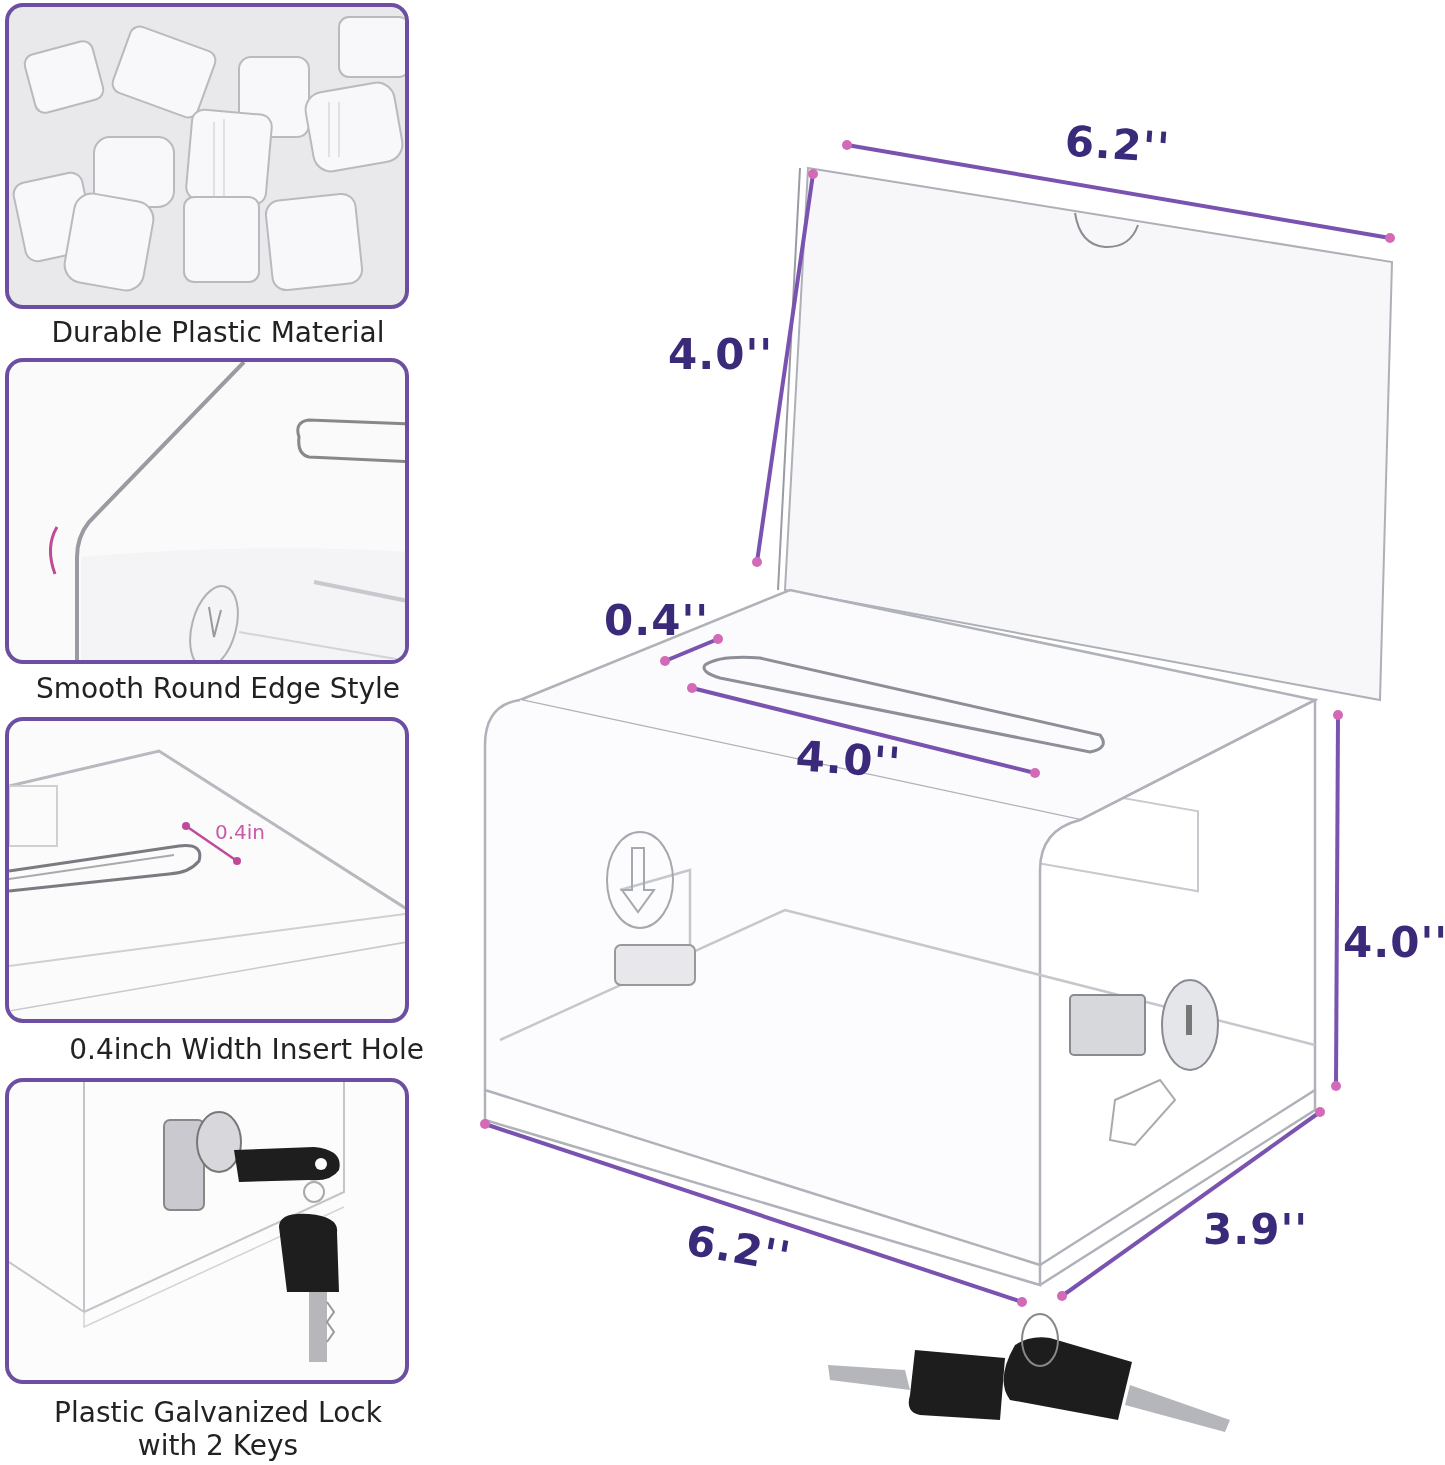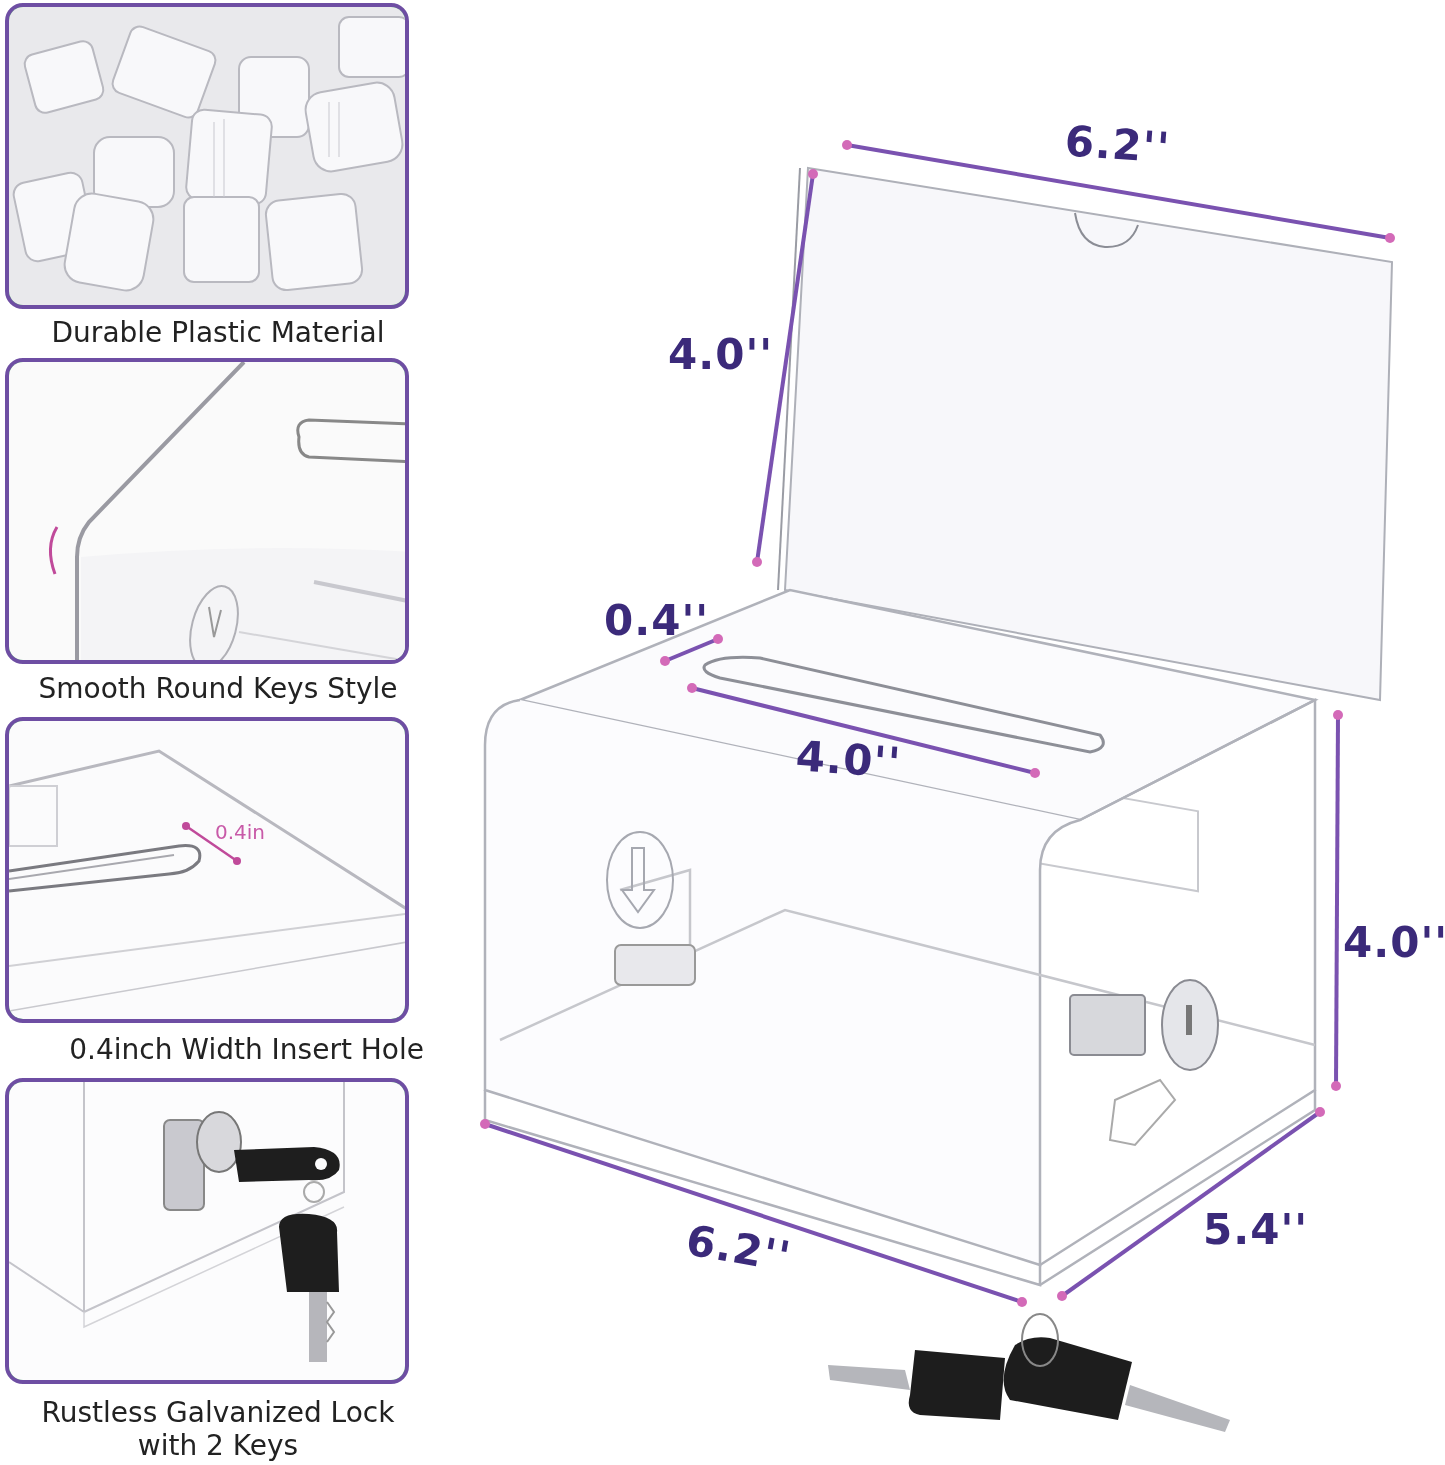--- a/index.html
+++ b/index.html
@@ -44,21 +44,21 @@
     <path d="M235 0 L80 160 Q68 175 68 195 L68 306" fill="none" stroke="#9a9aa2" stroke-width="4"></path>
     <path d="M72 195 L72 306 L404 306 L404 190 Q240 180 72 195" fill="#f4f4f6"></path>
     <path d="M290 75 Q285 60 300 58 L404 62 L404 100 L300 95 Q288 92 290 75Z" fill="none" stroke="#888" stroke-width="3"></path>
     <path d="M48 165 Q36 185 46 212" fill="none" stroke="#c04a9a" stroke-width="3"></path>
     <ellipse cx="205" cy="265" rx="22" ry="42" fill="none" stroke="#b0b0b6" stroke-width="2" transform="rotate(15 205 265)"></ellipse>
     <path d="M200 245 L205 275 L212 248" fill="none" stroke="#999" stroke-width="2"></path>
     <line x1="305" y1="220" x2="404" y2="240" stroke="#c8c8ce" stroke-width="4"></line>
     <line x1="230" y1="270" x2="404" y2="300" stroke="#d4d4d8" stroke-width="2"></line>
   </svg>
 </div>
-<div class="caption" style="top:672px;">Smooth Round Keys Style</div>
+<div class="caption" style="top:672px;">Smooth Round Edge Style</div>
 
 <div class="panel" style="top:717px;height:306px;">
   <svg width="404" height="306">
     <rect width="404" height="306" fill="#fbfbfc"></rect>
     <path d="M0 65 L150 30 L404 192" fill="none" stroke="#b8b8bf" stroke-width="3"></path>
     <path d="M0 245 L404 192" fill="none" stroke="#d0d0d4" stroke-width="2"></path>
     <path d="M0 290 L404 220" fill="none" stroke="#c9c9ce" stroke-width="1.5"></path>
     <rect x="0" y="65" width="48" height="60" fill="none" stroke="#cfcfd4" stroke-width="2"></rect>
     <path d="M0 150 L170 125 Q195 122 190 140 Q180 152 160 153 L0 170" fill="none" stroke="#7a7a80" stroke-width="3"></path>
     <path d="M0 158 L165 134" fill="none" stroke="#a8a8ae" stroke-width="2"></path>
@@ -83,21 +83,21 @@
     <g>
       <path d="M225 68 L305 65 Q335 68 330 88 Q322 100 300 98 L230 100 Z" fill="#1e1e1e"></path>
       <circle cx="312" cy="82" r="6" fill="#fcfcfd"></circle>
       <circle cx="305" cy="110" r="10" fill="none" stroke="#aaa" stroke-width="2"></circle>
       <path d="M270 145 Q270 130 300 132 Q330 135 328 150 L330 210 L278 210 Z" fill="#1e1e1e"></path>
       <rect x="300" y="210" width="18" height="70" fill="#b6b6bb"></rect>
       <path d="M318 220 L325 230 L318 240 L325 250 L318 260" fill="none" stroke="#999" stroke-width="2"></path>
     </g>
   </svg>
 </div>
-<div class="caption" style="top:1396px;">Rustless Galvanized Lock</div>
+<div class="caption" style="top:1396px;">Plastic Galvanized Lock</div>
 <div class="caption" style="top:1429px;">with 2 Keys</div>
 
 <svg width="1445" height="1465" style="pointer-events:none;">
 
   <g fill="none" stroke="#aeb0b8" stroke-width="2">
     <path d="M808 168 L1392 262 L1380 700 L785 590 Z" fill="#f7f7fa"></path>
     <path d="M800 168 L778 590" stroke="#9a9ca4"></path>
     <path d="M1075 213 Q1080 245 1105 247 Q1130 248 1138 225" stroke="#8b8d95"></path>
     <rect x="868" y="600" width="330" height="80" transform="skewY(10)" stroke="#c8c9ce"></rect>
   </g>
@@ -160,13 +160,13 @@
     <ellipse cx="1040" cy="1340" rx="18" ry="26" fill="none" stroke="#888" stroke-width="2"></ellipse>
   </g>
 </svg>
 
 <div class="dim" style="left:1065px;top:120px;transform:rotate(4deg);">6.2''</div>
 <div class="dim" style="left:668px;top:330px;">4.0''</div>
 <div class="dim" style="left:588px;top:596px;margin-left:16px;">0.4''</div>
 <div class="dim" style="left:796px;top:735px;transform:rotate(4deg);">4.0''</div>
 <div class="dim" style="left:1343px;top:918px;">4.0''</div>
 <div class="dim" style="left:686px;top:1224px;transform:rotate(10deg);">6.2''</div>
-<div class="dim" style="left:1203px;top:1205px;">5.4''</div>
+<div class="dim" style="left:1203px;top:1205px;">3.9''</div>
 
 </body></html>

